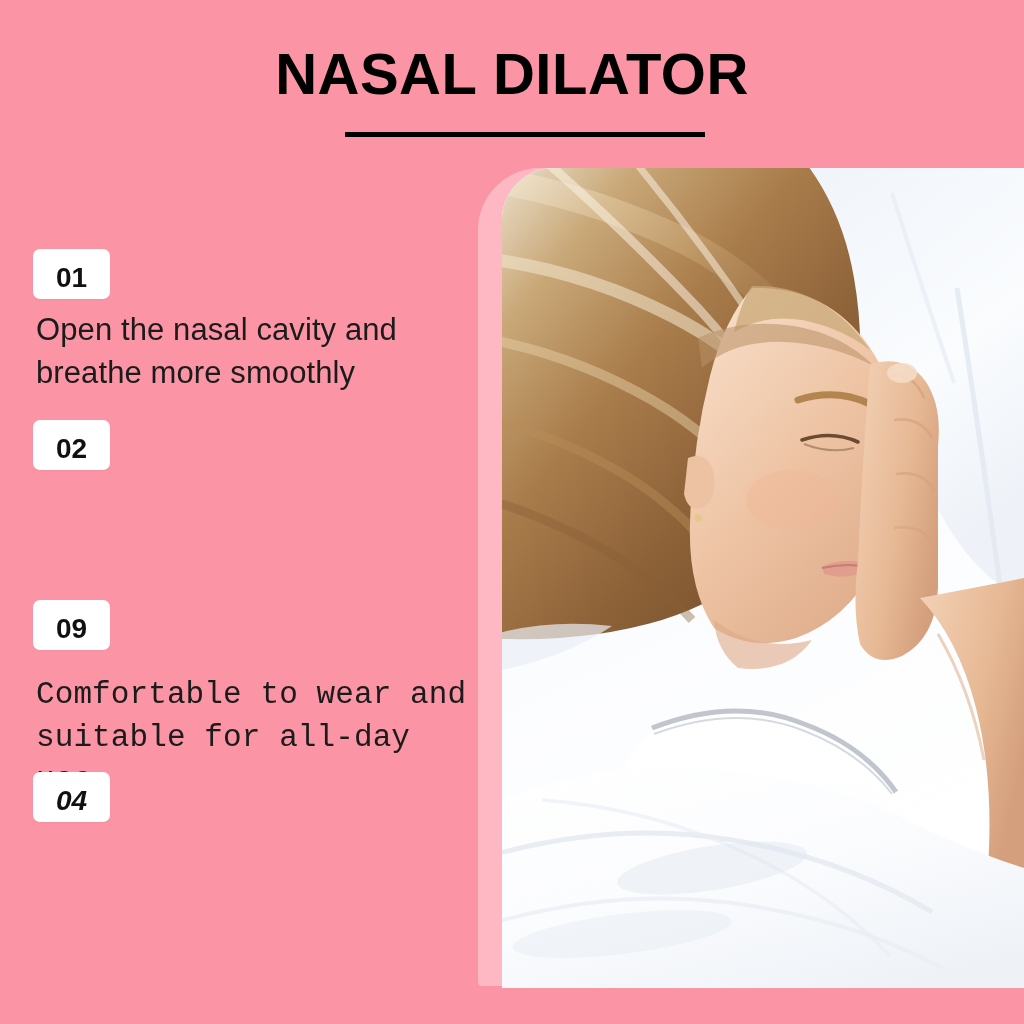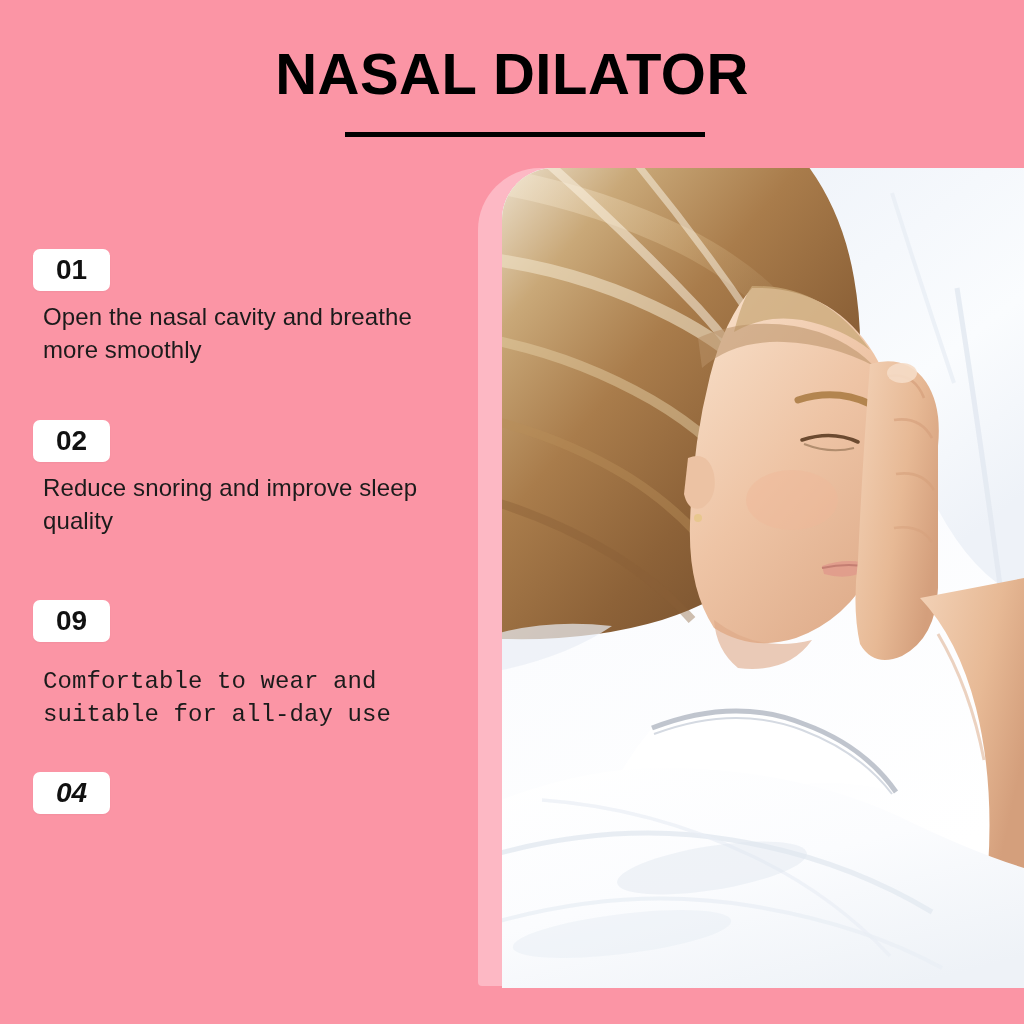--- a/index.html
+++ b/index.html
@@ -47,33 +47,33 @@
   .feature-item[data-idx="0"] { top:0px; }
   .feature-item[data-idx="1"] { top:171px; }
   .feature-item[data-idx="2"] { top:351px; }
   .feature-item[data-idx="3"] { top:523px;font-style:italic; }
 
   .feature-badge {
     display:inline-block;
     background:#ffffff;
     border-radius:7px;
     min-width:77px;
-    padding:4px 14px 5px 14px;
+    padding:12px 14px 5px 14px;
     text-align:center;
     font-size:28px;
     font-weight:bold;
     color:#111111;
     line-height:1.18;
     box-shadow:0 1px 2px rgba(0,0,0,0.04);
   }
 
   .feature-text {
     margin-top:10px;
-    margin-left:10px;
-    font-size:24px;
+    margin-left:3px;
+    font-size:31px;
     line-height:1.37;
     color:#1b1b1b;
     font-weight:400;
     letter-spacing:0.1px;
     max-width:440px;
   }
   .feature-item[data-idx="3"] .feature-text { margin-top:24px; }
   .feature-item[data-idx="2"] .feature-text { margin-top:24px;font-family:Liberation Mono, monospace; }
 
   
@@ -224,21 +224,20 @@
 
 <div id="feature-list">
 
   <div class="feature-item" data-idx="0">
     <div class="feature-badge">01</div>
     <div class="feature-text">Open the nasal cavity and breathe more smoothly</div>
   </div>
 
   <div class="feature-item" data-idx="1">
     <div class="feature-badge">02</div>
-    <div class="feature-text">Reduce snoring and improve sleep quality</div>
   </div>
 
   <div class="feature-item" data-idx="2">
     <div class="feature-badge">09</div>
     <div class="feature-text">Comfortable to wear and suitable for all-day use</div>
   </div>
 
   <div class="feature-item" data-idx="3">
     <div class="feature-badge">04</div>
   </div>

